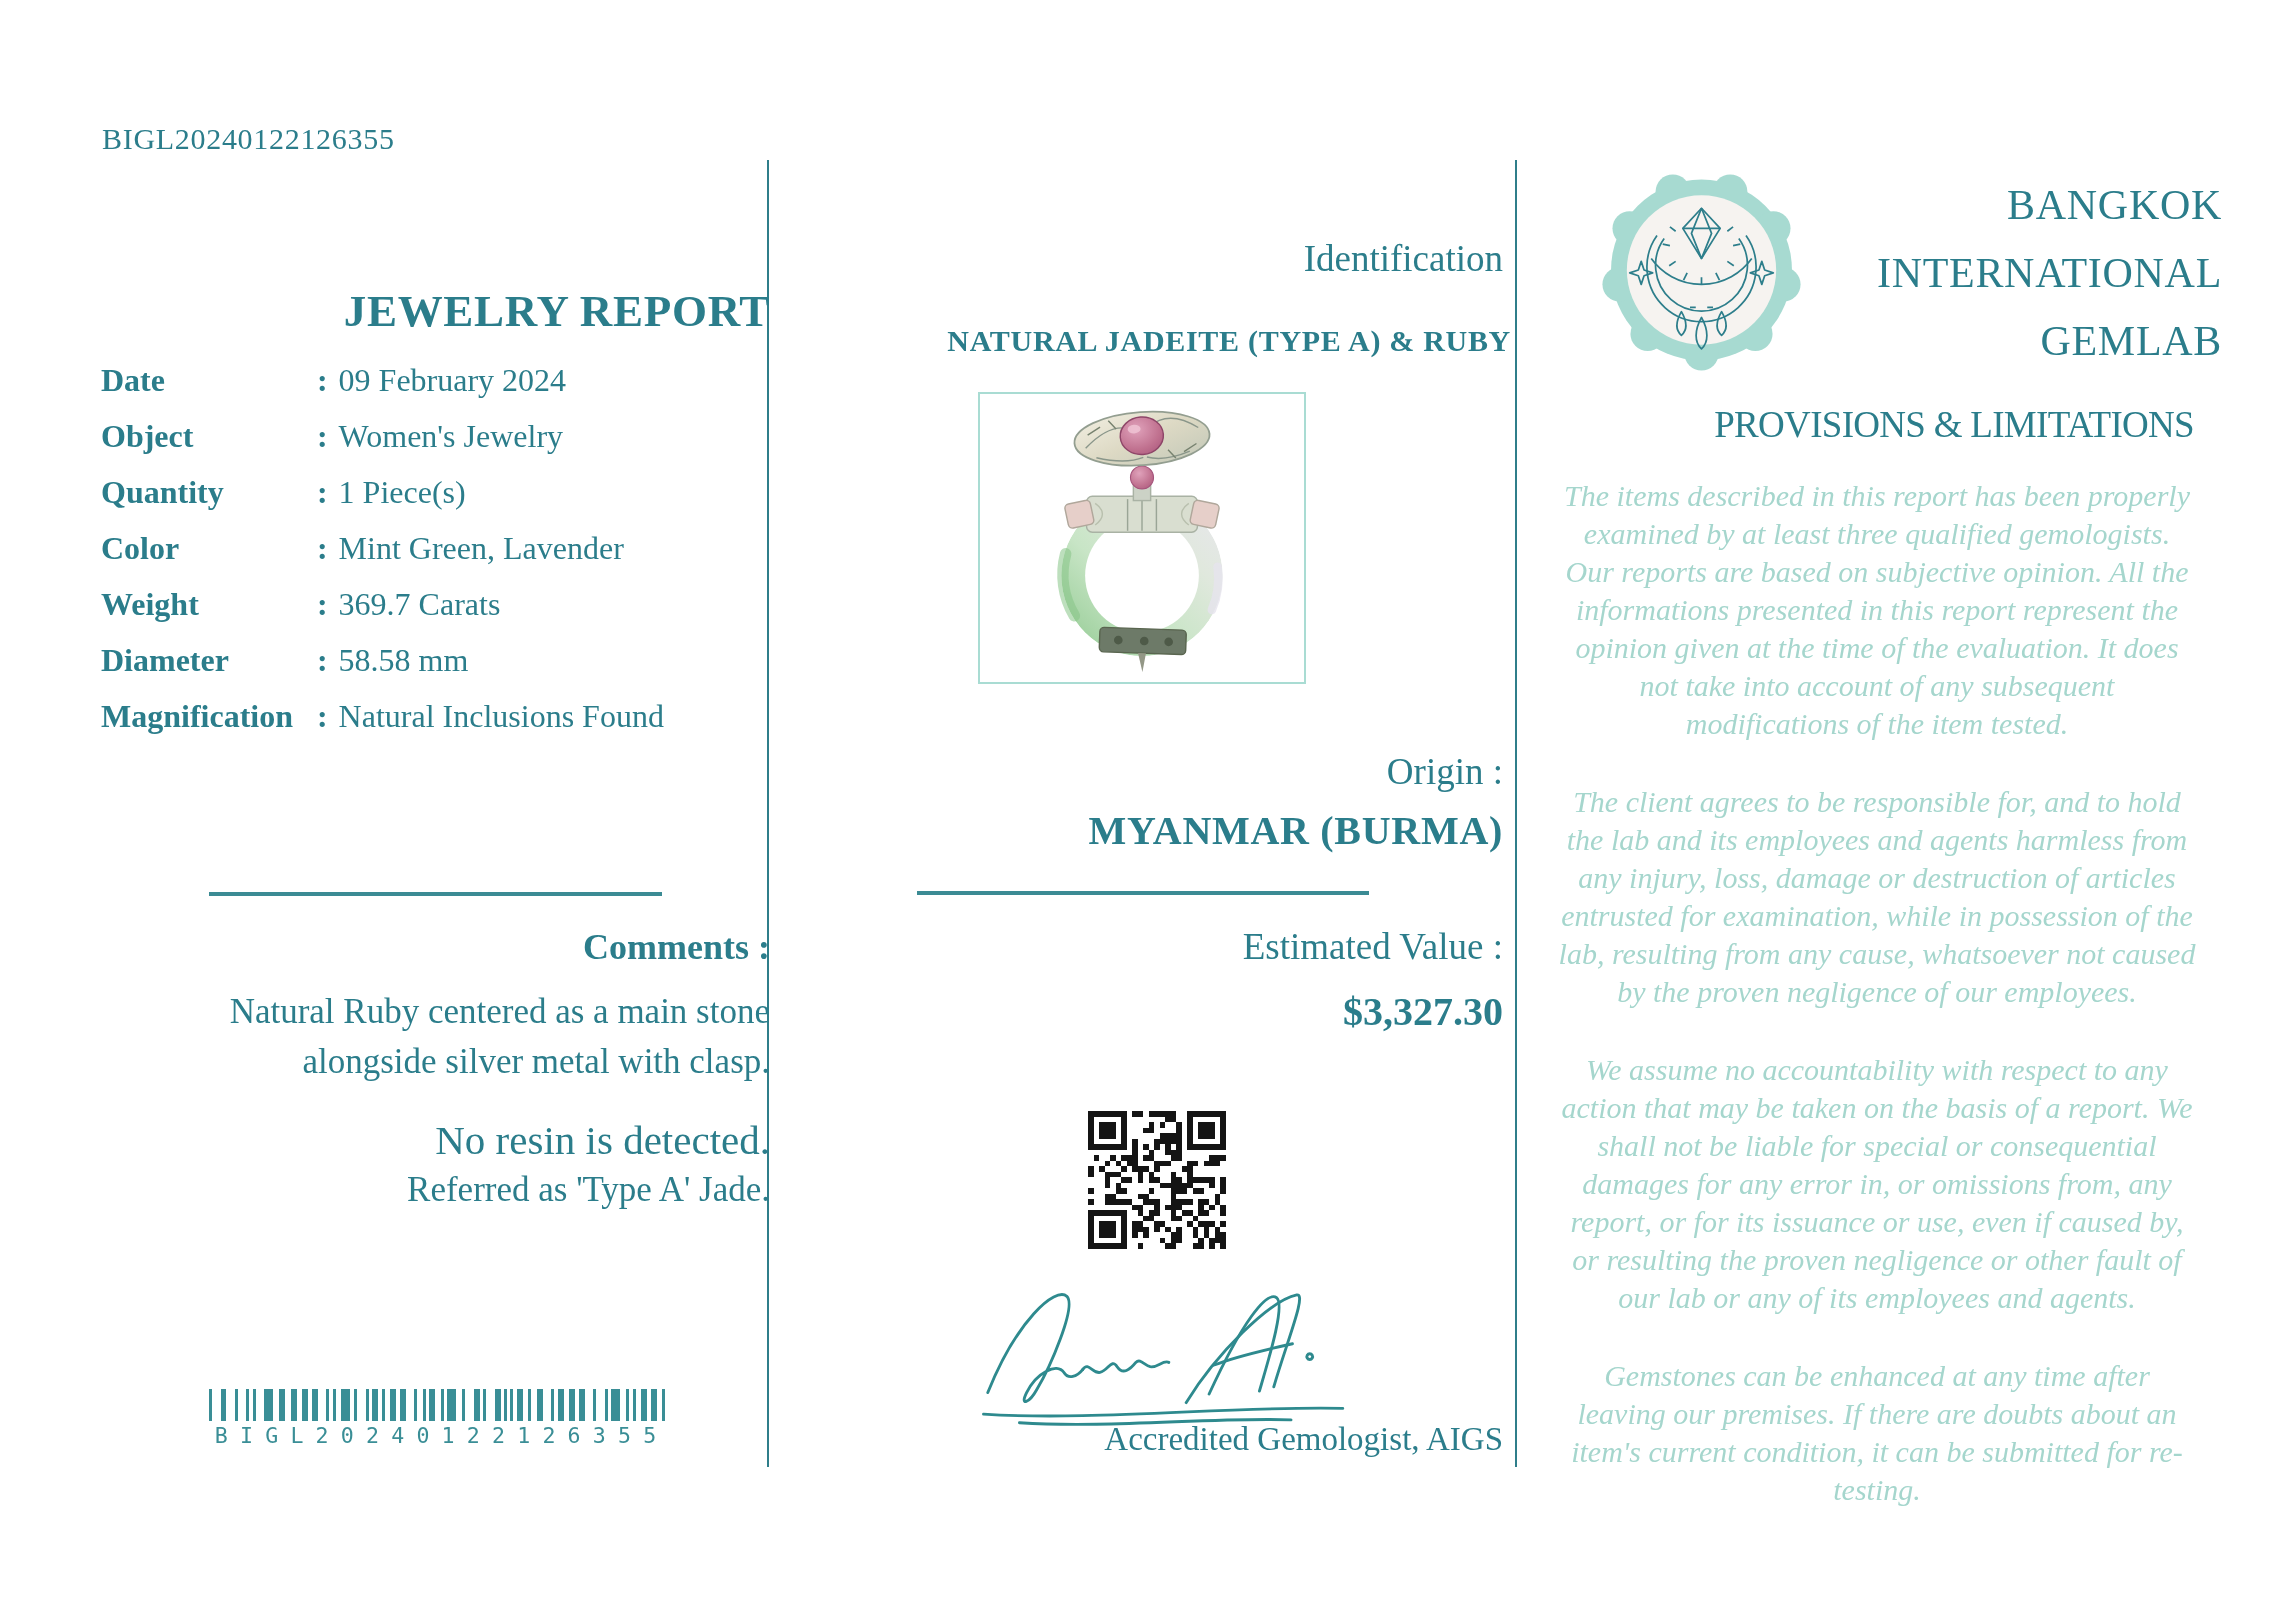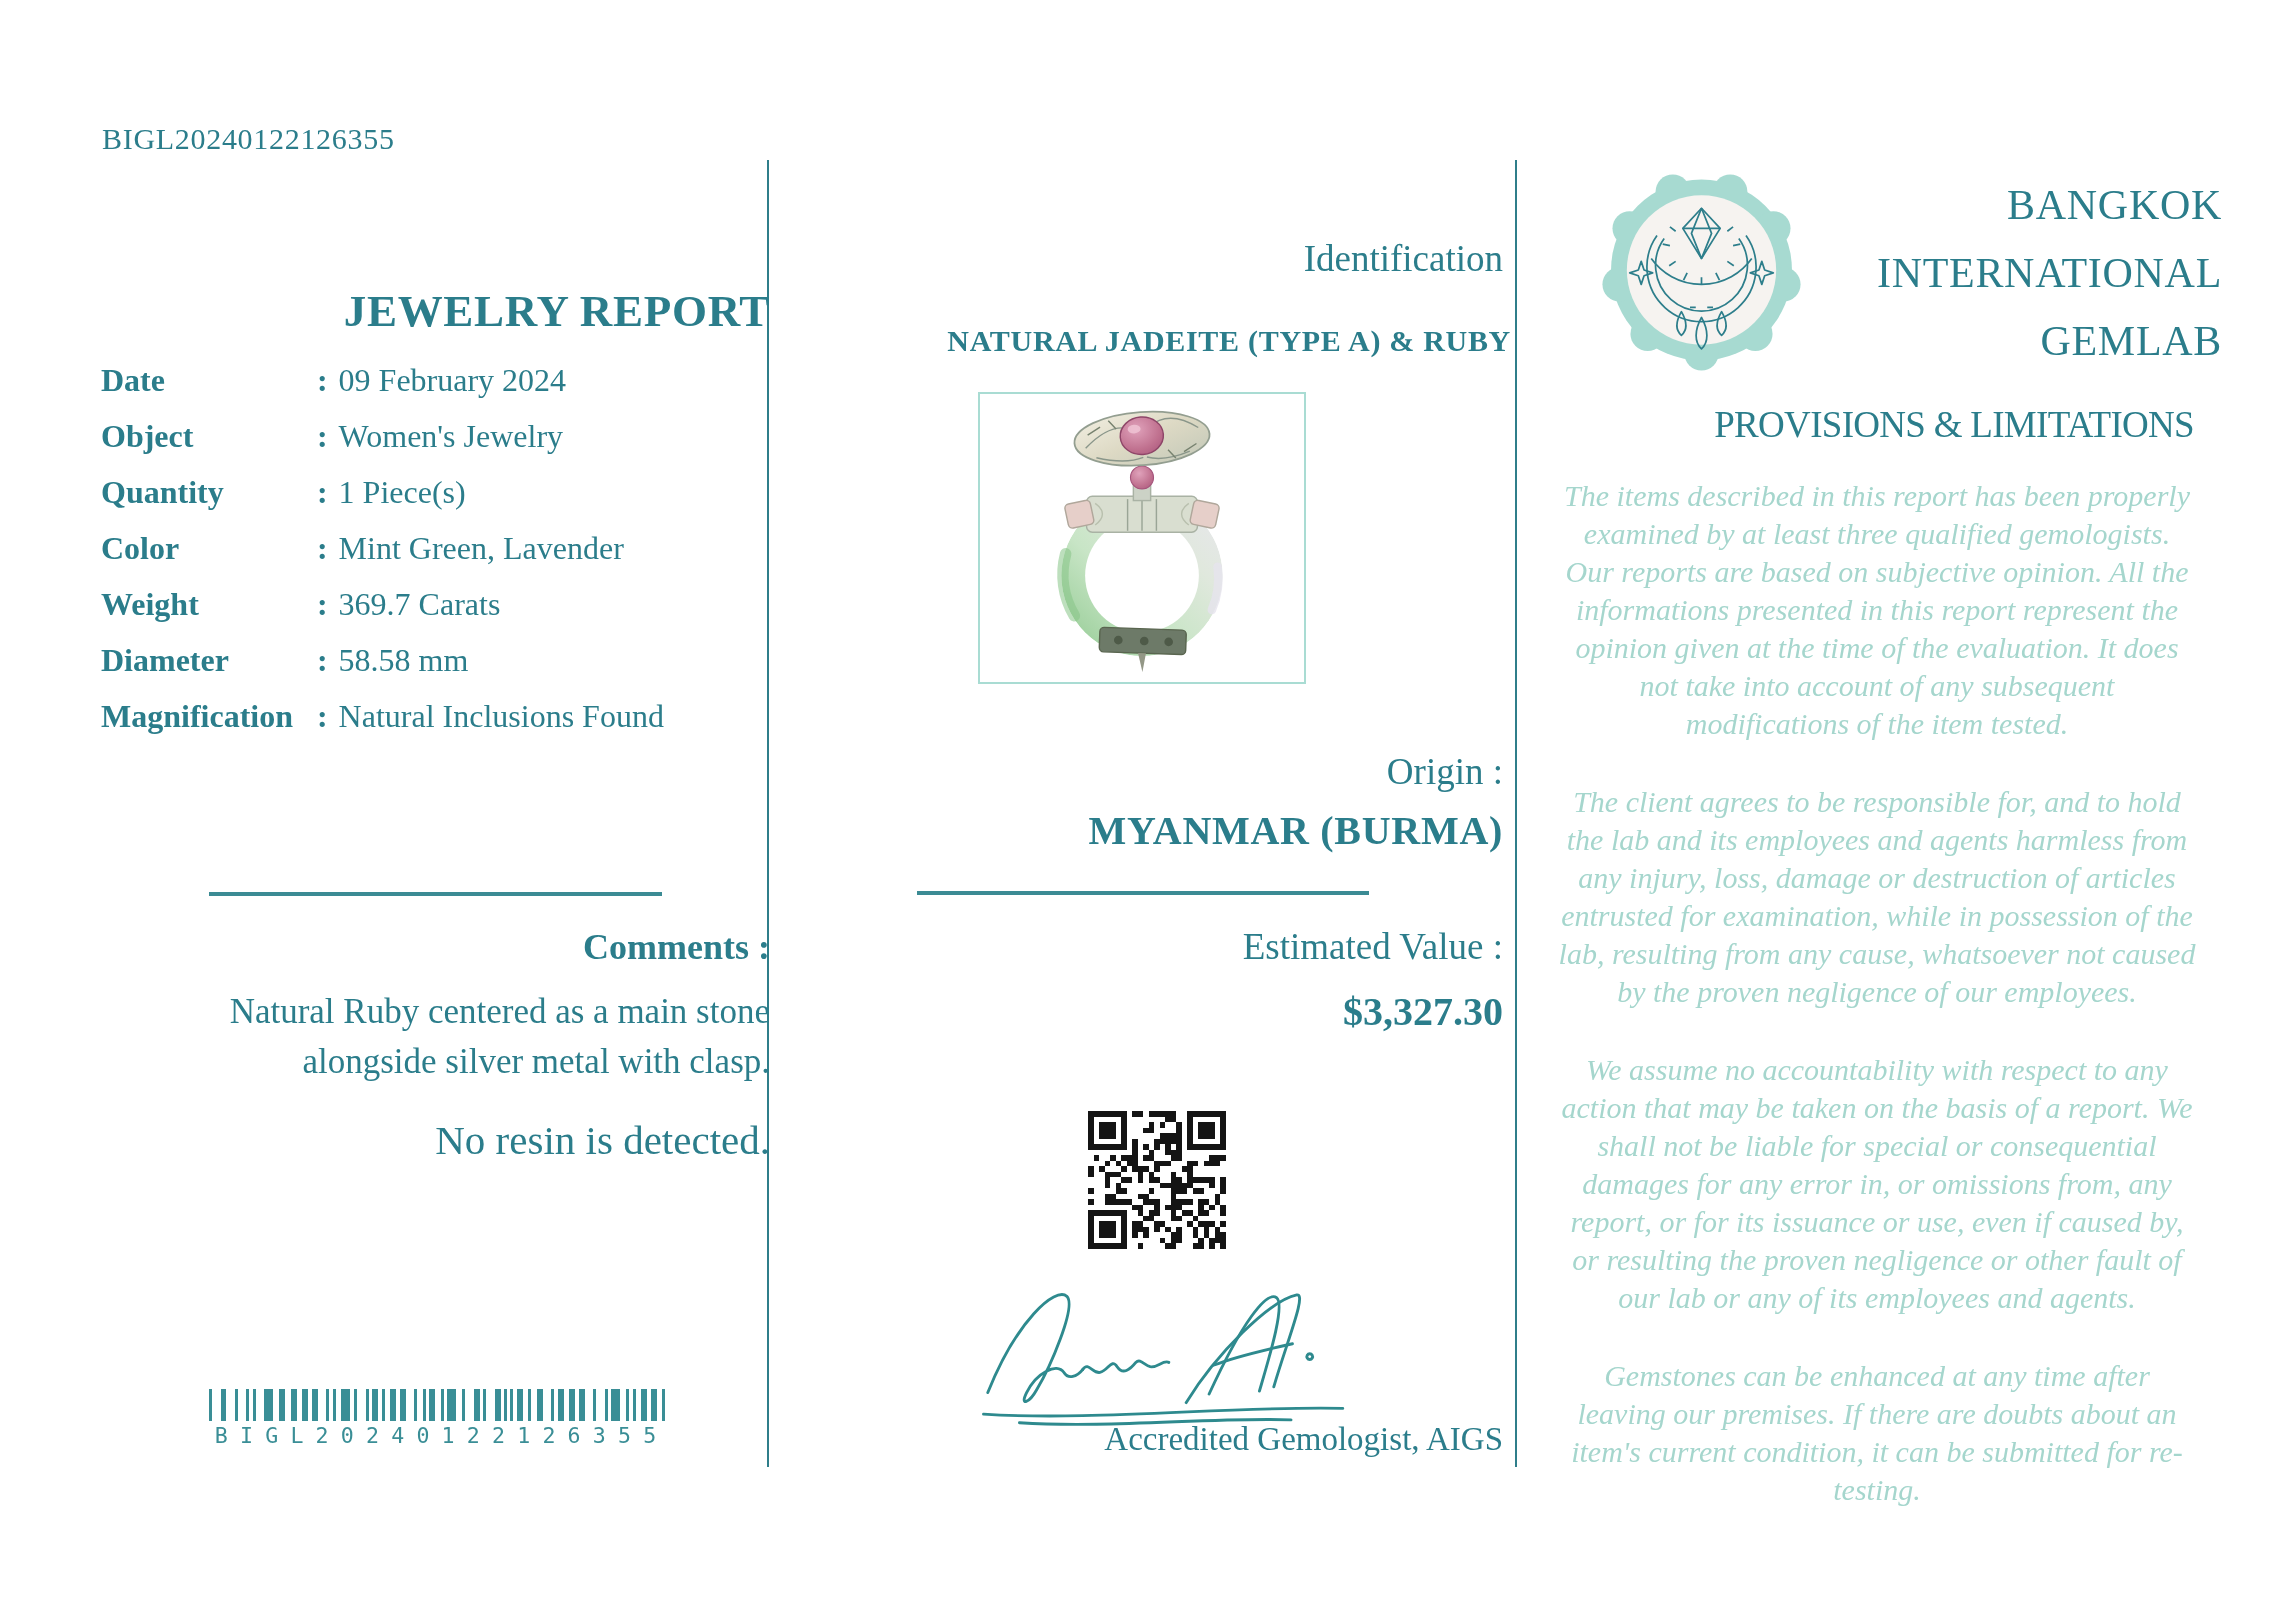--- a/index.html
+++ b/index.html
@@ -99,20 +99,21 @@
       <span class="field-label">Magnification</span>
       <span class="field-colon">:</span>
       <span class="field-value">Natural Inclusions Found</span>
     </div>
   </div>
 
   <div class="hrule comments-rule"></div>
   <div class="abs comments-heading center">Comments :</div>
   <div class="abs comments-p1 center">Natural Ruby centered as a main stone alongside silver metal with clasp.</div>
   <div class="abs comments-p2 center">No resin is detected.</div>
+  <div class="abs comments-p3 center">Referred as 'Type A' Jade.</div>
 
   <div class="abs barcode-wrap">
     <div class="barcode-bars" id="barcode-bars">
         <div style="left:0px;width:2.9px"></div>
         <div style="left:11.5px;width:5.8px"></div>
         <div style="left:26px;width:2.9px"></div>
         <div style="left:37px;width:2.9px"></div>
         <div style="left:44px;width:2.9px"></div>
         <div style="left:55px;width:9.3px"></div>
         <div style="left:70px;width:5.8px"></div>

